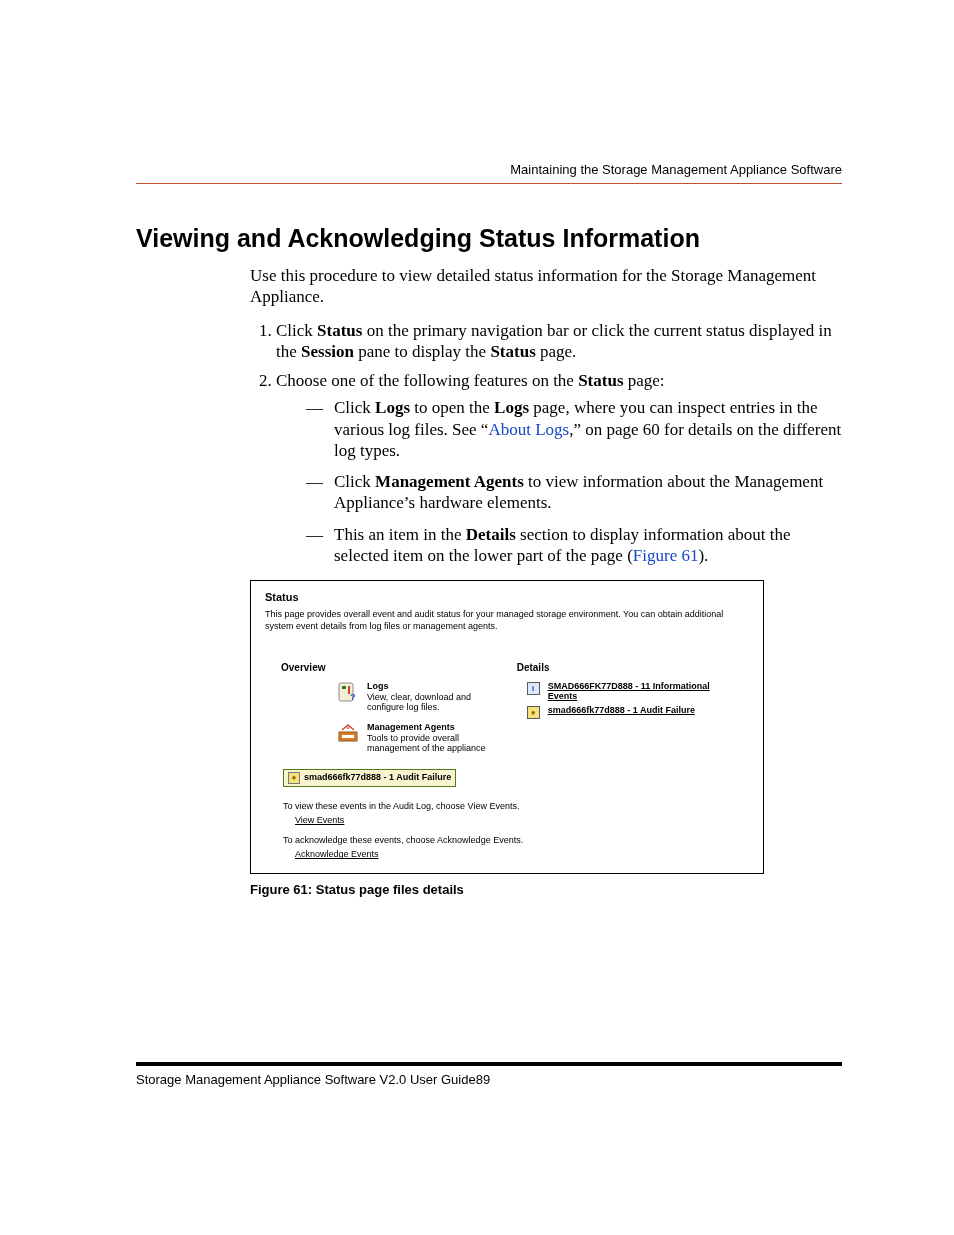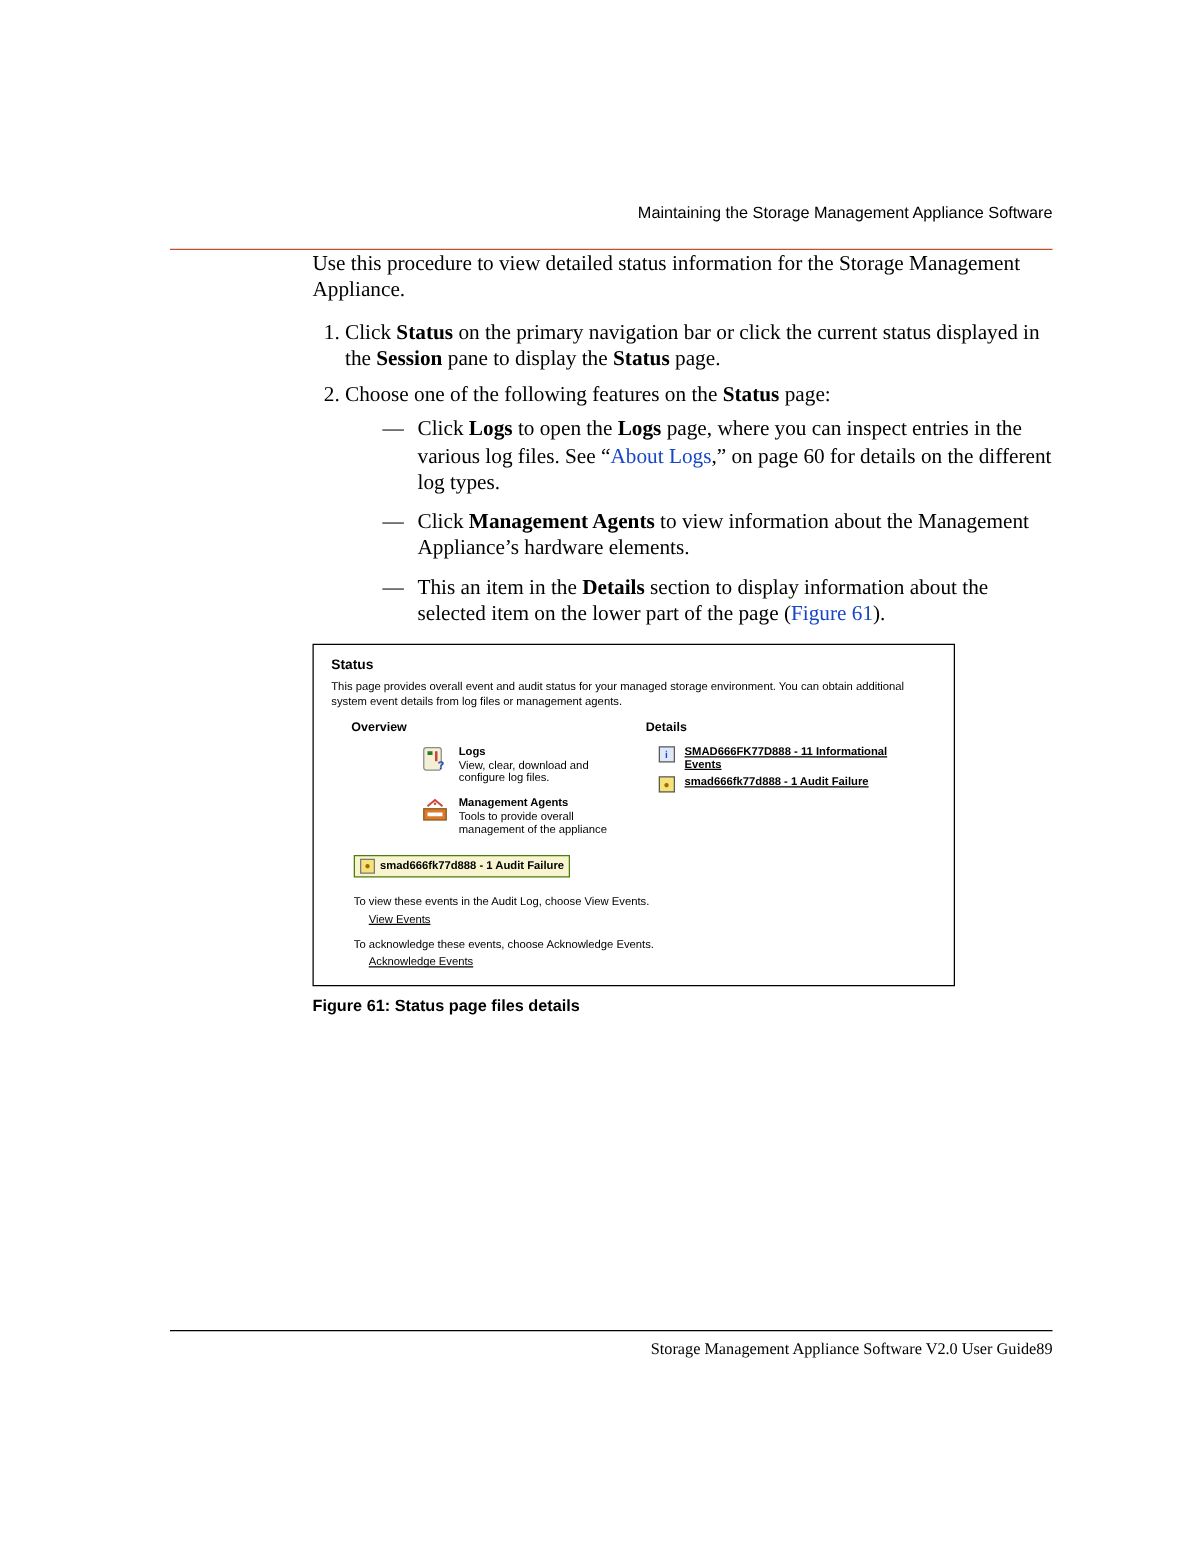--- a/index.html
+++ b/index.html
@@ -17,21 +17,21 @@
     padding: 162px 112px 0 136px;
     box-sizing: border-box;
     height: 100%;
     position: relative;
   }
   .header-row {
     font-family: Arial, Helvetica, sans-serif;
     font-size: 13px;
     text-align: right;
     color: #000;
-    padding-bottom: 22px;
+    padding-bottom: 6px;
     border-bottom: 1px solid #c14f2e;
   }
   h1.section-title {
     font-family: Arial, Helvetica, sans-serif;
     font-weight: bold;
     font-size: 25px;
     margin: 40px 0 12px 0;
   }
   .intro {
     font-size: 17px;
@@ -77,21 +77,21 @@
   }
   .fig-title {
     font-weight: bold;
     font-size: 11px;
     margin-bottom: 6px;
   }
   .fig-desc { line-height: 1.3; margin-bottom: 10px; }
   .fig-cols { display: flex; }
   .fig-col-left { width: 52%; padding-left: 16px; box-sizing: border-box;}
   .fig-col-right { width: 48%; }
-  .fig-subhead { font-weight: bold; font-size: 10px; margin-bottom: 8px; }
+  .fig-subhead { font-weight: bold; font-size: 10px; margin-bottom: 8px; margin-top: 20px; }
   .ov-item { display: flex; margin-bottom: 10px; }
   .ov-item .ic-box {
     width: 22px; height: 22px;
     margin: 0 8px 0 56px;
     flex: 0 0 auto;
     display:flex; align-items:center; justify-content:center;
   }
   .ov-item .txt { max-width: 130px; }
   .ov-item .txt b { display:block; margin-bottom:1px; }
   .det-row { display:flex; align-items:flex-start; margin-bottom:4px; }
@@ -125,34 +125,35 @@
     margin: 2px 0 10px 30px; display:block;
   }
   .fig-caption {
     font-family: Arial, Helvetica, sans-serif;
     font-size: 13px; font-weight: bold;
     margin-top: 8px;
   }
   .footer {
     position: absolute;
     left: 136px; right: 112px; bottom: 148px;
-    border-top: 1px solid #000000;
+    border-top: 4px solid #000000;
     padding-top: 6px;
-    font-family: Liberation Serif, serif;
+    font-family: Liberation Sans, sans-serif;
     font-size: 13px;
-    display:flex; justify-content:flex-end;
+    display:flex; justify-content:flex-start;
   }
   svg { display:block; }
 </style>
 </head>
 <body>
 
 <div class="page">
   <div class="header-row">Maintaining the Storage Management Appliance Software</div>
 
+  <h1 class="section-title">Viewing and Acknowledging Status Information</h1>
 
   <p class="intro">Use this procedure to view detailed status information for the Storage Management Appliance.</p>
 
   <ol class="steps">
     <li>
       <span>Click </span><span class="bold">Status</span><span> on the primary navigation bar or click the current status displayed in the </span><span class="bold">Session</span><span> pane to display the </span><span class="bold">Status</span><span> page.</span>
     </li>
     <li>
       <span>Choose one of the following features on the </span><span class="bold">Status</span><span> page:</span>
       <ul class="dashlist">

